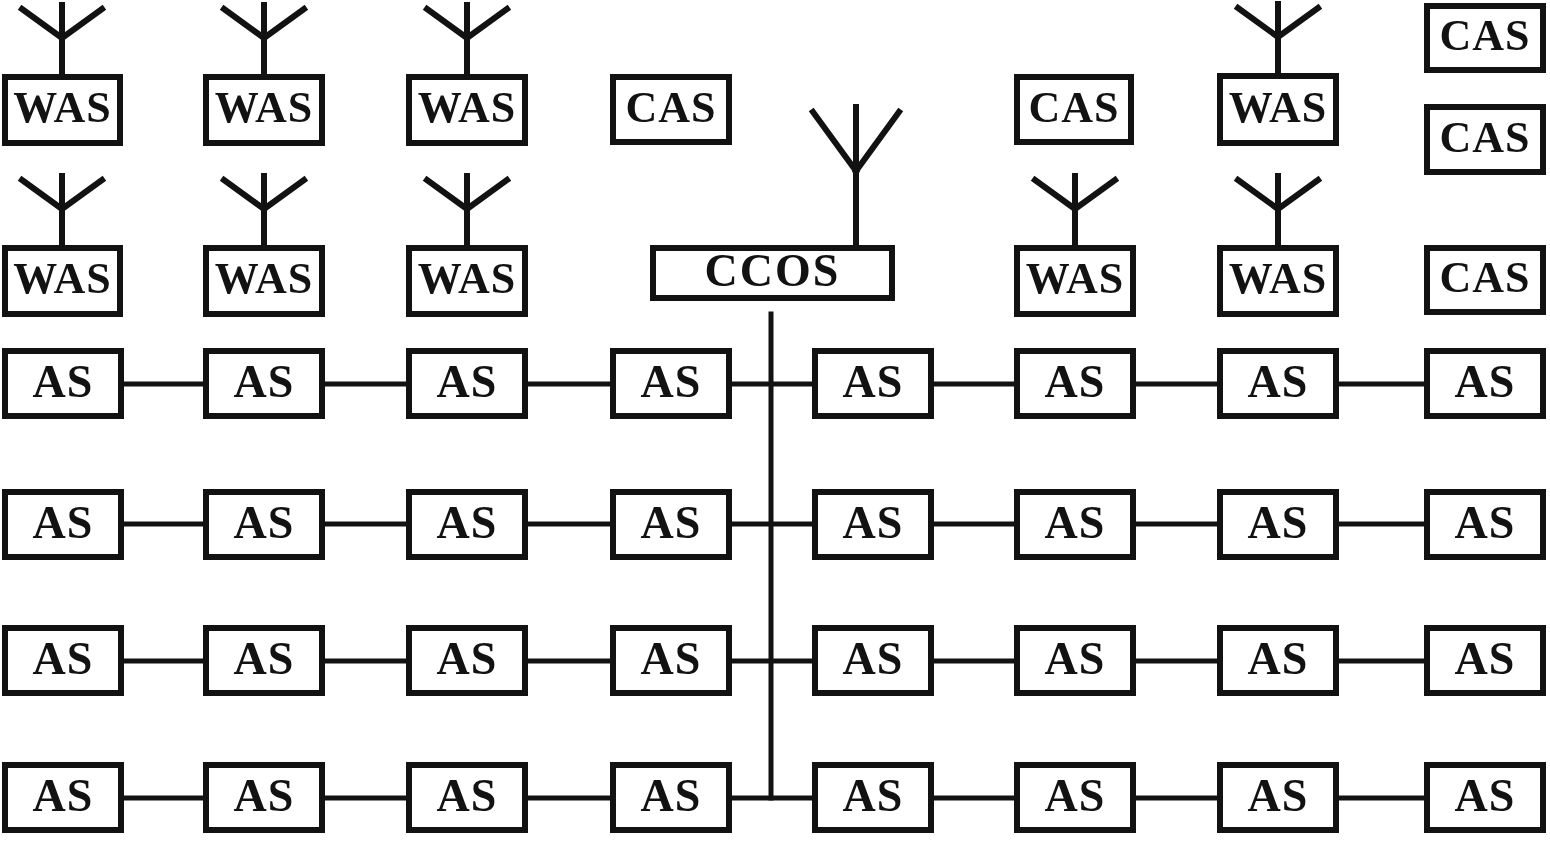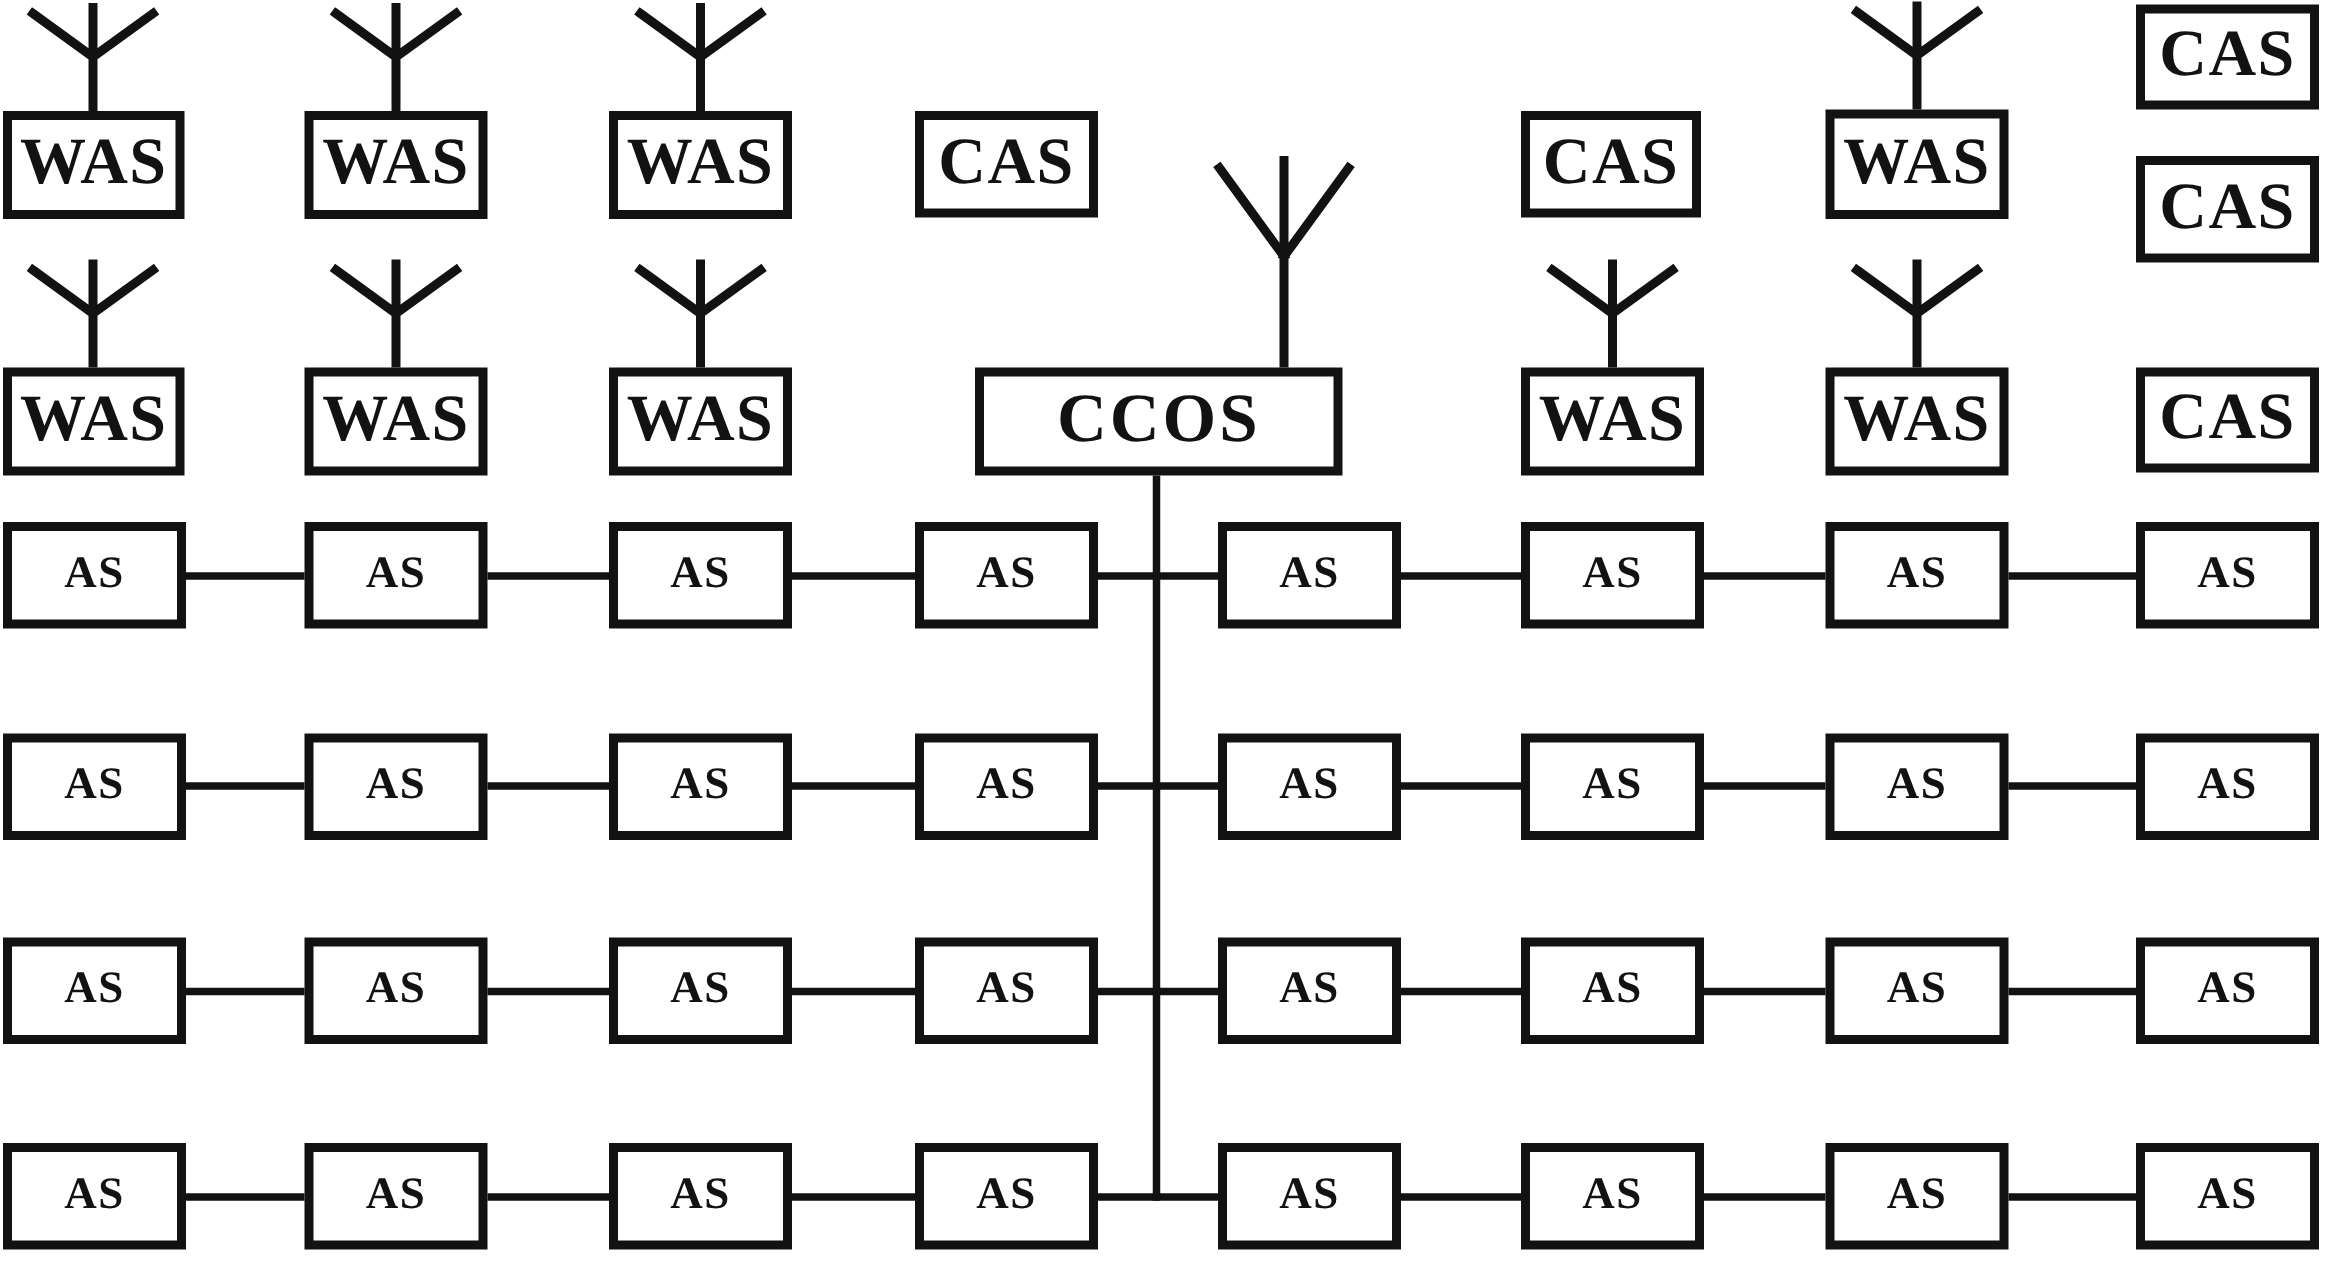--- a/index.html
+++ b/index.html
@@ -30,21 +30,21 @@
     background: #ffffff;
     display: flex;
     align-items: center;
     justify-content: center;
     color: #121212;
     font-weight: bold;
     font-size: 44px;
     letter-spacing: 1px;
     line-height: 1;
   }
-  .node.kind-as   { font-size: 30px; }
+  .node.kind-as   { font-size: 46px; }
   .node.kind-ccos { font-size: 46px; letter-spacing: 2px; }
   .node span {
     transform: translateY(-2px);
     font-family: Liberation Serif, serif;
   }
 </style>
 </head>
 <body>
 
 <div id="stage">
@@ -115,21 +115,21 @@
     </div>
     <div class="node kind-was" style="left: 2px; top: 245px; width: 121px; height: 72px;">
       <span>WAS</span>
     </div>
     <div class="node kind-was" style="left: 203px; top: 245px; width: 122px; height: 72px;">
       <span>WAS</span>
     </div>
     <div class="node kind-was" style="left: 406px; top: 245px; width: 122px; height: 72px;">
       <span>WAS</span>
     </div>
-    <div class="node kind-ccos" style="left: 650px; top: 245px; width: 245px; height: 72px;">
+    <div class="node kind-ccos" style="left: 650px; top: 245px; width: 245px; height: 56px;">
       <span>CCOS</span>
     </div>
     <div class="node kind-was" style="left: 1014px; top: 245px; width: 122px; height: 72px;">
       <span>WAS</span>
     </div>
     <div class="node kind-was" style="left: 1217px; top: 245px; width: 122px; height: 72px;">
       <span>WAS</span>
     </div>
     <div class="node kind-cas" style="left: 1424px; top: 245px; width: 122px; height: 70px;">
       <span>CAS</span>

